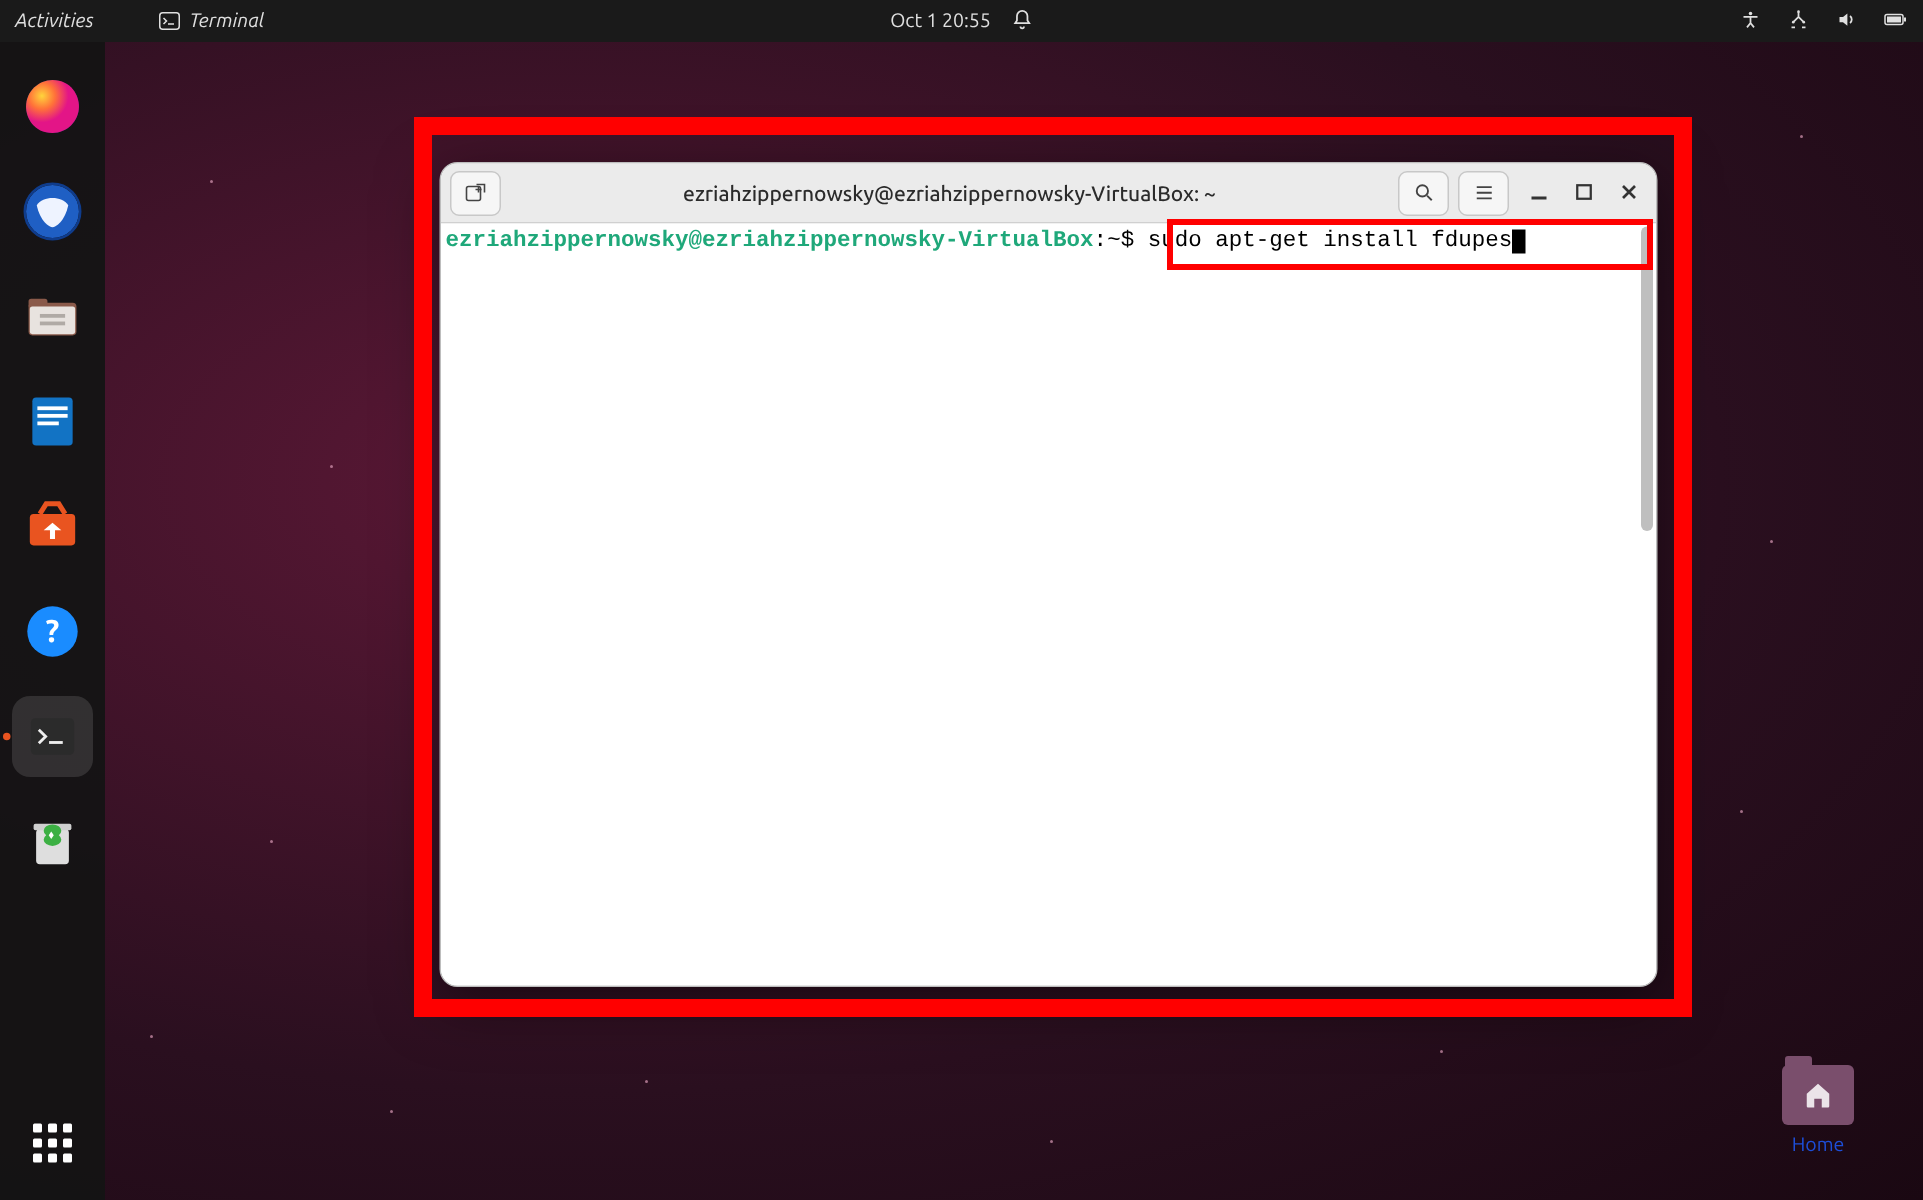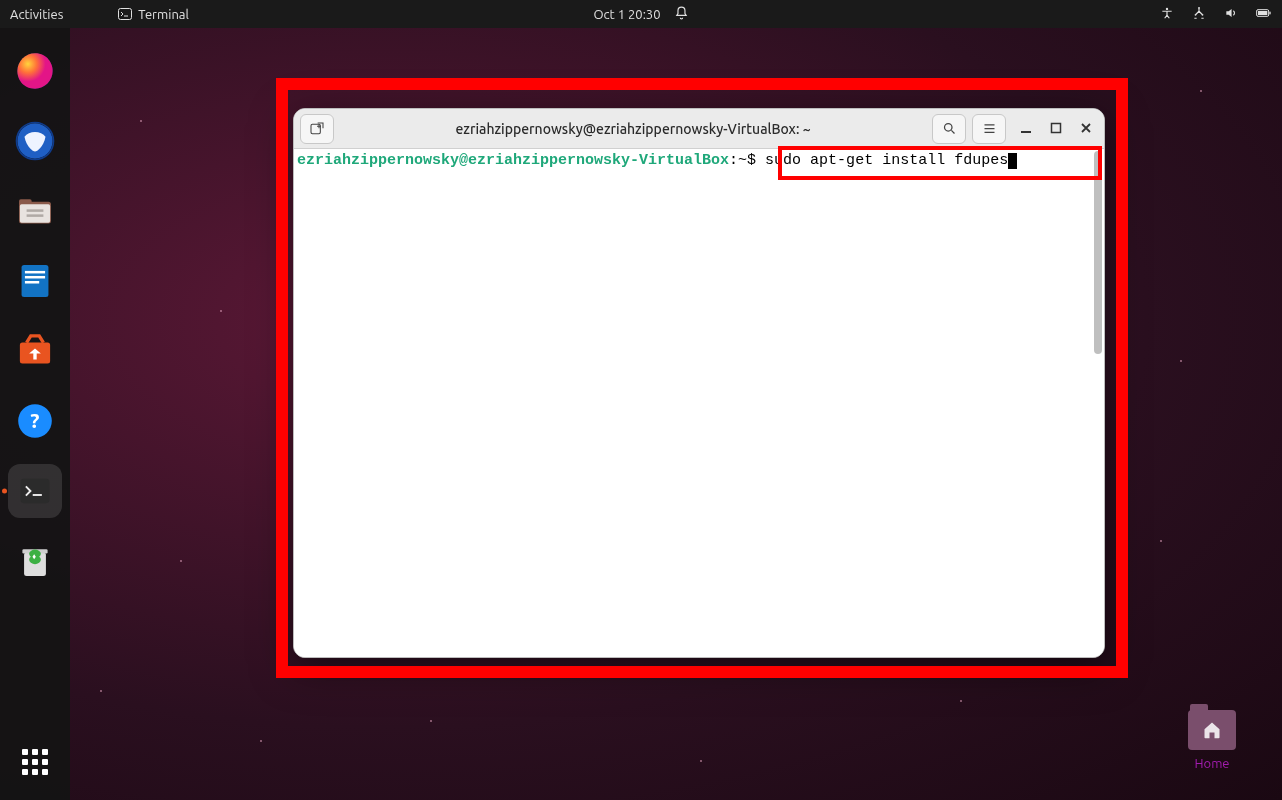--- a/index.html
+++ b/index.html
@@ -18,21 +18,21 @@
       position: absolute;
       top: 0; left: 0; right: 0;
       height: 28px;
       background: #1a1a1a;
       display: flex;
       align-items: center;
       padding: 0 10px;
       font-size: 13px;
       color: #e0e0e0;
     }
-    .topbar-left { display: flex; align-items: center; gap: 26px; }
+    .topbar-left { display: flex; align-items: center; gap: 15px; font-style: italic; }
     .topbar-center { position: absolute; left: 50%; transform: translateX(-50%); display: flex; align-items: center; gap: 14px; }
     .topbar-right { margin-left: auto; display: flex; align-items: center; gap: 18px; }
     .topbar .clickable { cursor: pointer; }
     .app-indicator { display: flex; align-items: center; gap: 6px; padding-left: 29px; }
 
     
     .dock {
       position: absolute;
       top: 28px;
       left: 0;
@@ -82,21 +82,21 @@
     }
     .apps-button span { background: #fff; border-radius: 1px; }
 
     
     .desktop-icon {
       position: absolute;
       right: 40px;
       bottom: 30px;
       width: 60px;
       text-align: center;
-      color: #a21caf;
+      color: #1d4ed8;
       font-size: 13px;
       cursor: pointer;
     }
     .folder-glyph {
       width: 48px; height: 40px;
       background: #7a4e6c;
       border-radius: 4px;
       margin: 0 auto 6px;
       position: relative;
     }
@@ -229,21 +229,21 @@
     <span class="clickable">Activities</span>
     <span class="app-indicator clickable">
       <svg width="14" height="14" viewBox="0 0 14 14">
         <rect x="0.5" y="1.5" width="13" height="11" rx="2" fill="none" stroke="#e0e0e0"></rect>
         <path d="M3 5l2 2-2 2M6 9h4" stroke="#e0e0e0" fill="none" stroke-width="1"></path>
       </svg>
       <span>Terminal</span>
     </span>
   </div>
   <div class="topbar-center">
-    <span class="clickable">Oct 1  20:30</span>
+    <span class="clickable">Oct 1  20:55</span>
     <span class="clickable">
       <svg width="14" height="14" viewBox="0 0 24 24">
           <path fill="none" stroke="#e0e0e0" stroke-width="2" d="M6 8a6 6 0 1112 0v5l2 3H4l2-3V8z M10 20a2 2 0 004 0"></path>
         </svg>
     </span>
   </div>
   <div class="topbar-right">
     <span class="clickable">
       <svg width="14" height="14" viewBox="0 0 24 24">
           <circle cx="12" cy="5" r="2" fill="#e0e0e0"></circle>

